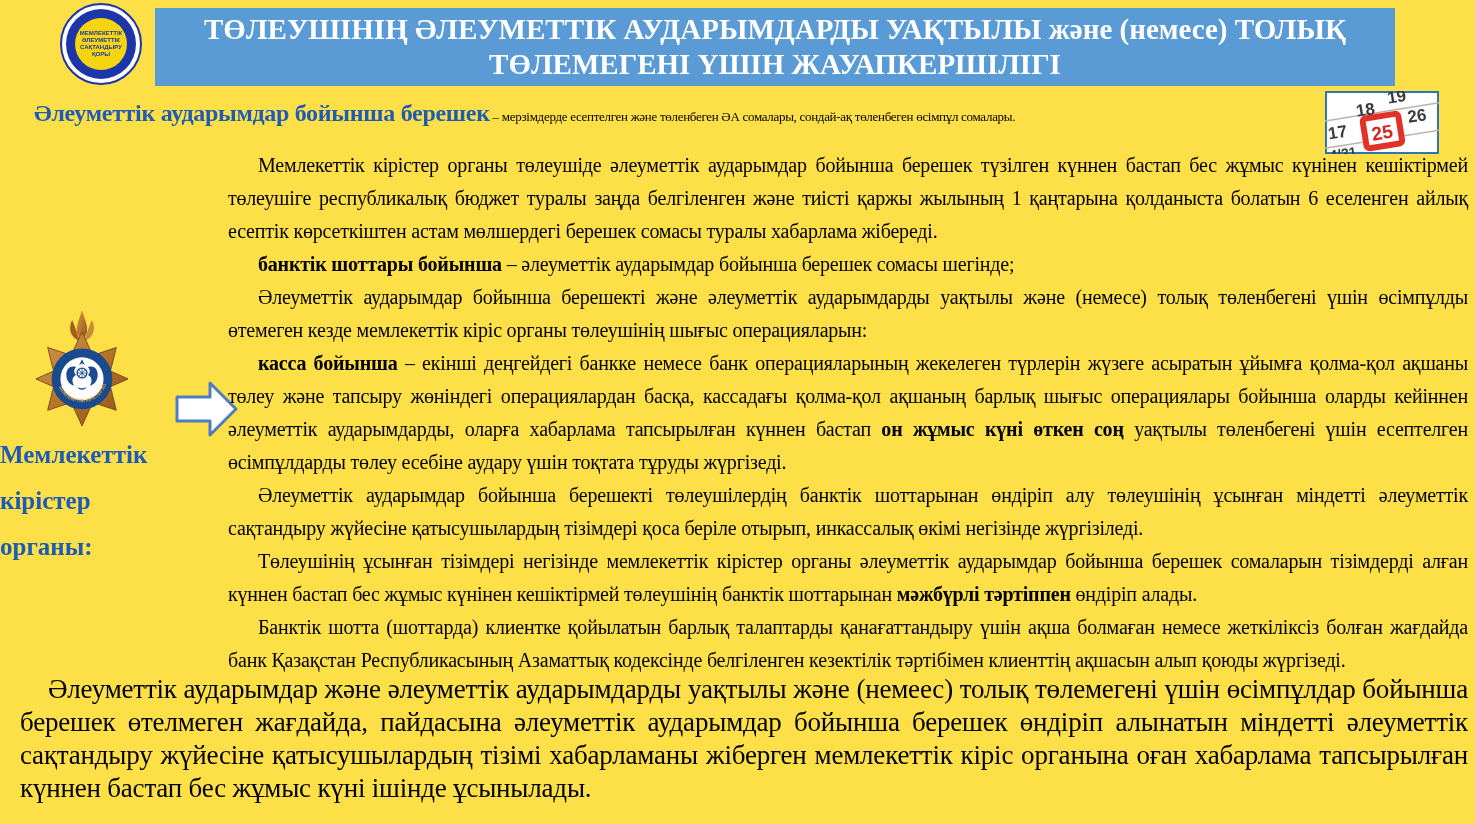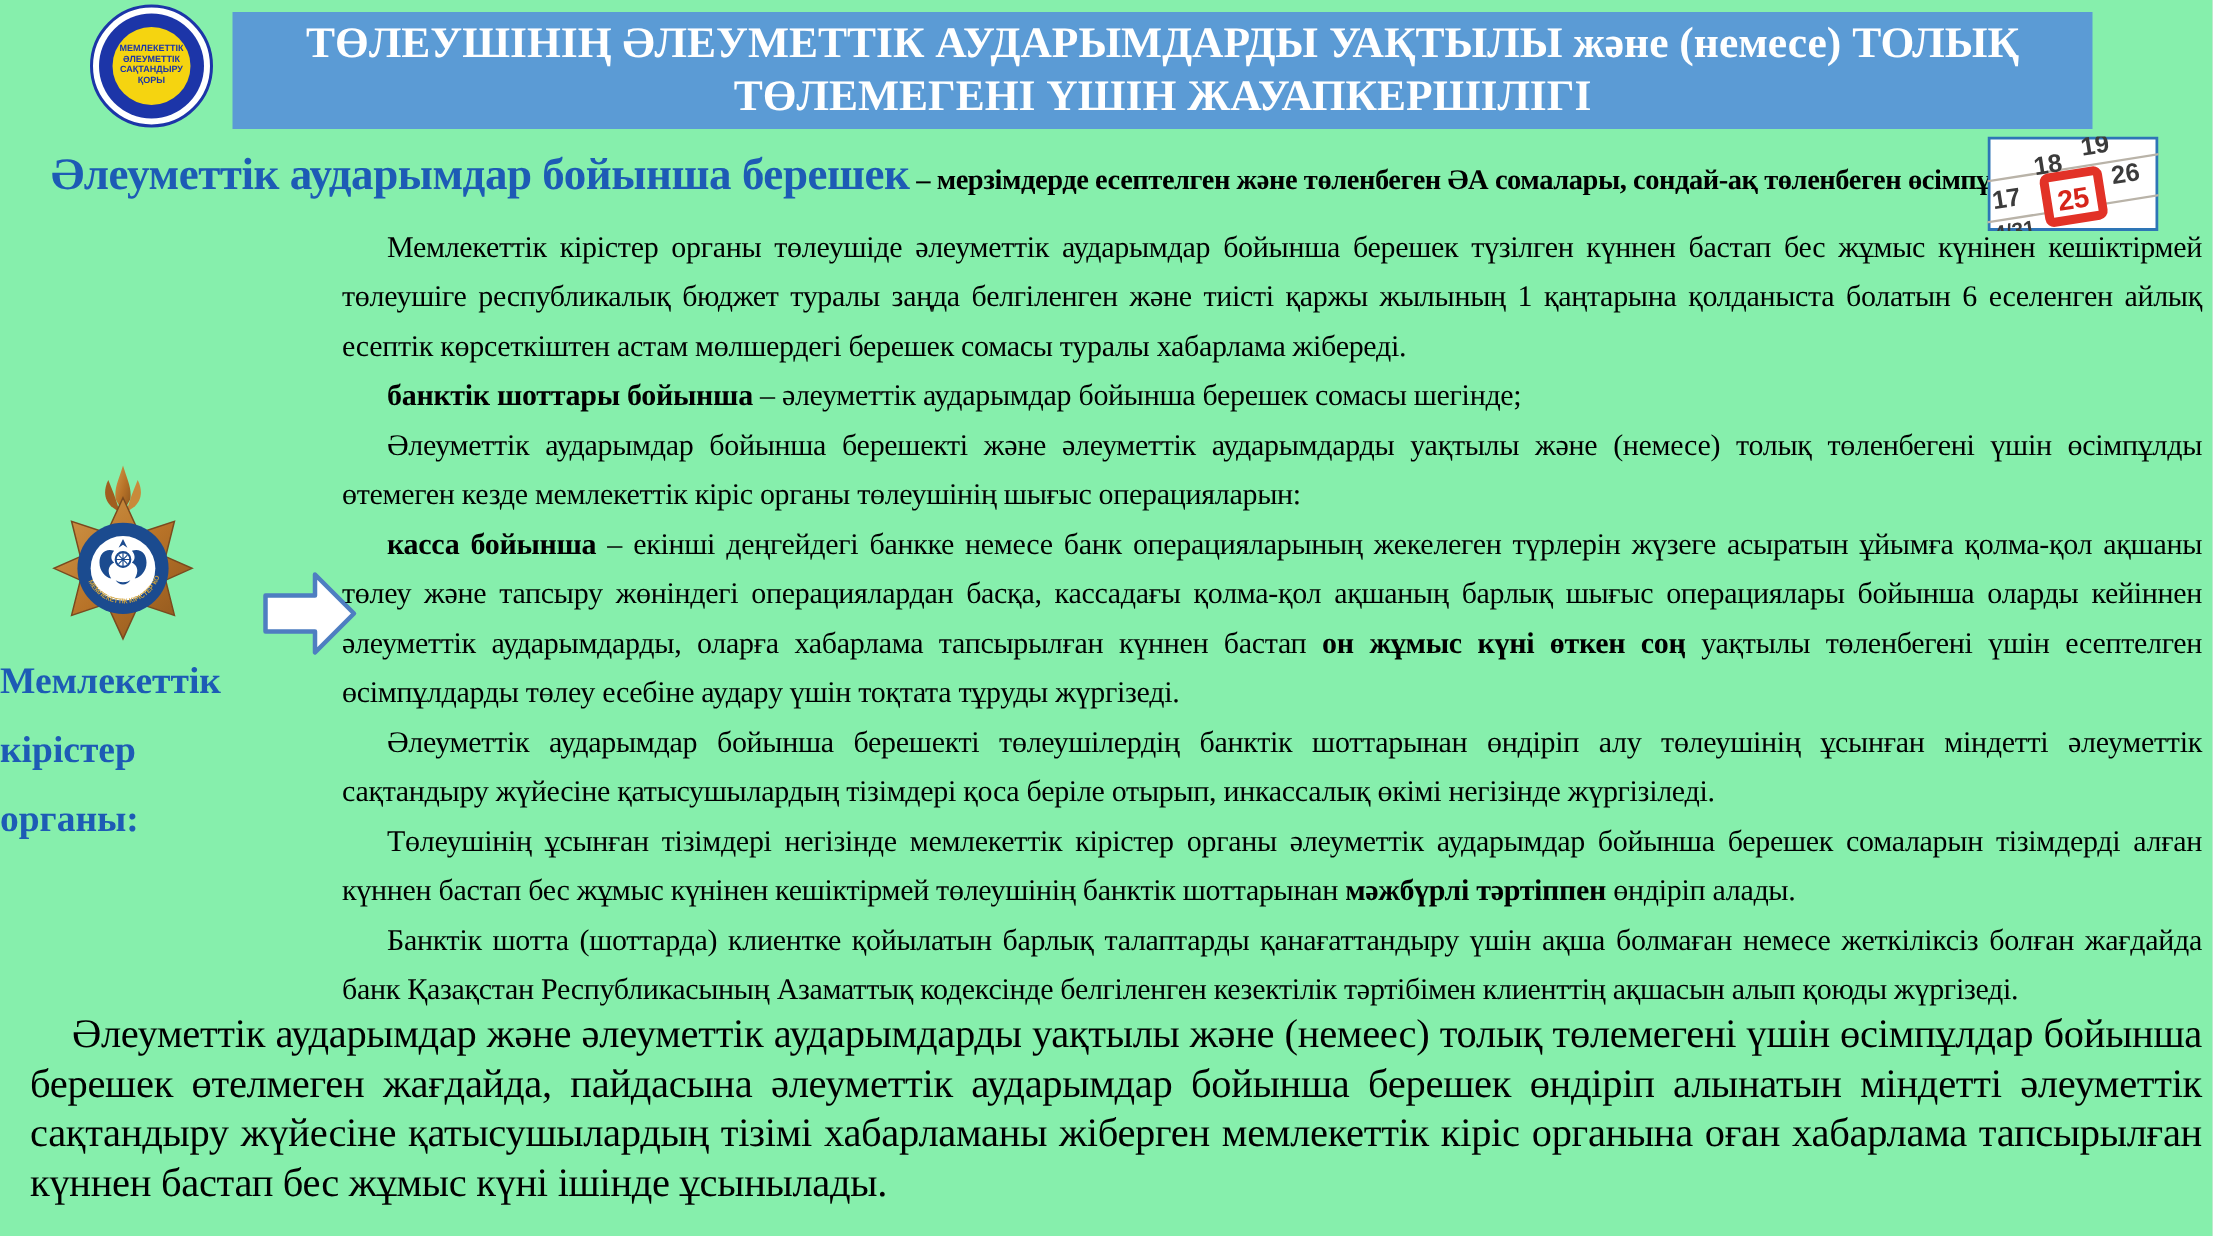--- a/index.html
+++ b/index.html
@@ -1,39 +1,39 @@
 <!DOCTYPE html>
 <html><head>
 <meta charset="utf-8">
 <style>
   html,body{margin:0;padding:0;background:#e8e8e8;}
   .slide{
-    position:relative;width:1475px;height:824px;background:#86efac;
+    position:relative;width:1475px;height:824px;background:#fde047;
     font-family:"Liberation Serif",serif;color:#000;overflow:hidden;margin:0 auto;
   }
   
   .gfss-logo{position:absolute;left:60px;top:3px;width:82px;height:82px;}
   .gfss-outer{position:absolute;inset:0;border-radius:50%;border:2px solid #1C35A8;background:#fff;box-sizing:border-box;}
   .gfss-ring{position:absolute;inset:6px;border-radius:50%;background:#1C35A8;}
   .gfss-center{
     position:absolute;inset:15px;border-radius:50%;background:#F5D410;
     display:flex;align-items:center;justify-content:center;text-align:center;
     font-family:"Liberation Sans",sans-serif;font-weight:bold;font-size:6px;line-height:7px;
     color:#1C35A8;padding:2px;box-sizing:border-box;
   }
   
   .title-bar{
     position:absolute;left:155px;top:8px;width:1240px;height:78px;background:#5B9BD5;
     display:flex;flex-direction:column;justify-content:center;text-align:center;
     color:#fff;font-weight:bold;font-size:29px;line-height:35px;
   }
   
   .definition{position:absolute;left:34px;top:100px;width:1290px;white-space:nowrap;letter-spacing:-0.3px;}
-  .definition .term{color:#1D5BB5;font-weight:bold;font-size:30px;}
-  .definition .rest{color:#000;font-size:19px;font-weight:bold;}
+  .definition .term{color:#1D5BB5;font-weight:bold;font-size:24px;}
+  .definition .rest{color:#000;font-size:13px;}
   
   .calendar{position:absolute;left:1325px;top:91px;width:114px;height:63px;}
   
   .emblem{position:absolute;left:33px;top:310px;width:98px;height:126px;}
   .left-label{
     position:absolute;left:0px;top:432px;width:172px;text-align:left;
     color:#1D5BB5;font-weight:bold;font-size:25px;line-height:46px;
   }
   .big-arrow{position:absolute;left:175px;top:377px;width:64px;height:64px;}
   

